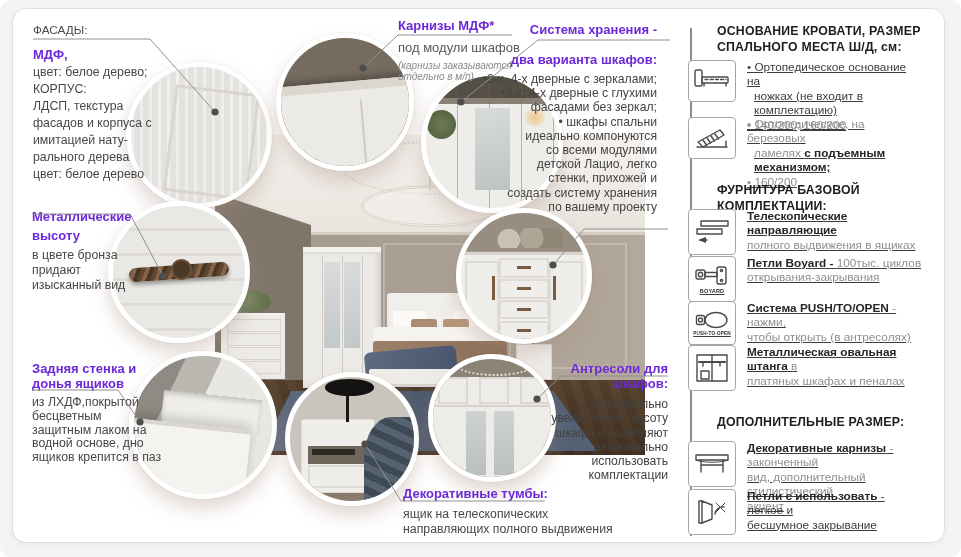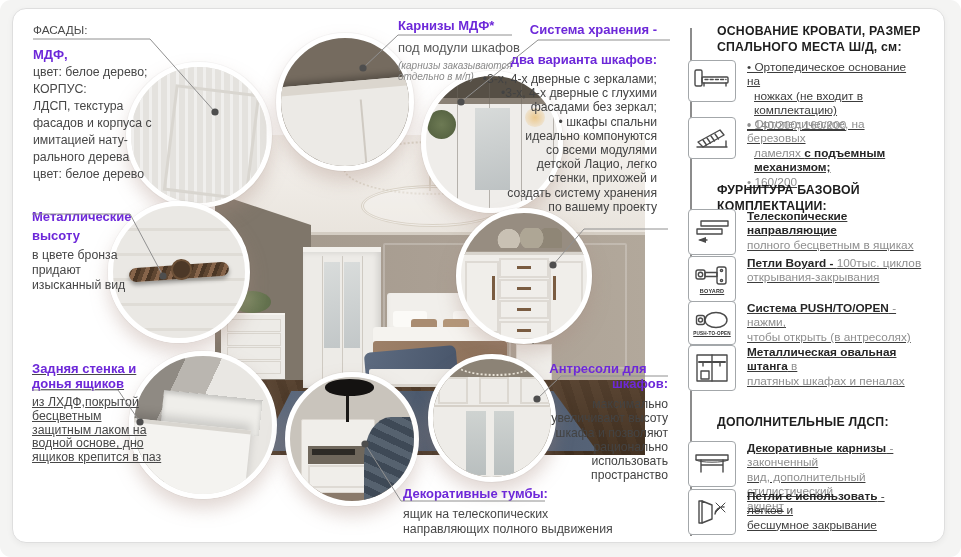--- a/index.html
+++ b/index.html
@@ -100,27 +100,27 @@
   .co-cornices{left:398px;top:18px;width:140px;}
   .co-cornices .t{margin-bottom:7px;}
   .co-cornices .sub{font-size:13px;color:#585858;margin-bottom:4px;}
   .co-cornices .note{font-style:italic;font-size:10px;line-height:11px;color:#8a8a8a;}
   .co-storage{right:304px;top:22px;width:220px;text-align:right;line-height:14.2px;font-size:12.2px;color:#434343;}
   .co-storage .t{margin-bottom:7px;}
   .co-storage .t2{margin-bottom:5px;margin-top:15px;}
   .co-handles{left:32px;top:197px;width:140px;line-height:15px;margin-top:12px;}
   .co-handles .t1{margin-bottom:4px;}
   .co-handles .t2{margin-bottom:5px;}
-  .co-back{left:32px;top:361px;width:165px;line-height:13.8px;text-decoration:underline;}
+  .co-back{left:32px;top:361px;width:165px;line-height:13.8px;}
   .co-back .t{line-height:15px;}
   .co-back .t2{margin-bottom:5px;}
   .co-dressers{right:293px;top:211px;width:135px;text-align:right;line-height:14.4px;font-size:12.2px;color:#434343;}
   .co-dressers .t{margin-bottom:8px;}
   .co-mezz{right:293px;top:361px;width:140px;text-align:right;line-height:14.3px;font-size:12.2px;color:#434343;}
-  .co-mezz .t1{line-height:15px;text-align:center;}
+  .co-mezz .t1{line-height:15px;}
   .co-mezz .t2{margin-bottom:6px;}
   .co-nightstands{left:403px;top:486px;width:260px;line-height:14.6px;}
   .co-nightstands .t{margin-bottom:6px;}
   
   .divider{position:absolute;left:690px;top:28px;width:2px;height:508px;background:#8c8c8c;z-index:3;}
   .shead{position:absolute;left:717px;width:232px;font-weight:bold;font-size:12.3px;line-height:15.5px;color:#1d1d1d;letter-spacing:.2px;z-index:3;}
   .srow{position:absolute;left:688px;width:234px;display:flex;gap:11px;align-items:flex-start;z-index:3;text-decoration:underline;}
   .ibox{flex:none;width:44px;min-height:32px;border:1px solid #a3a7aa;border-radius:4px;background:#fff;
         display:flex;flex-direction:column;align-items:center;justify-content:center;padding:2px 1px;}
   .ibox .lab{font-size:5.5px;font-weight:bold;color:#2c2c2c;letter-spacing:.2px;margin-top:1px;white-space:nowrap;}
@@ -322,21 +322,21 @@
 
 
   <div class="co co-mezz">
     <div class="t t1">Антресоли для</div>
     <div class="t t2">шкафов:</div>
     <div>максимально</div>
     <div>увеличивают высоту</div>
     <div>шкафа и позволяют</div>
     <div>рационально</div>
     <div>использовать</div>
-    <div>пространство</div>
+    <div>комплектации</div>
   </div>
 
   <div class="co co-nightstands">
     <div class="t">Декоративные тумбы:</div>
     <div>ящик на телескопических</div>
     <div>направляющих полного выдвижения</div>
   </div>
 
   <div class="divider"></div>
 
@@ -383,21 +383,21 @@
     <div class="ibox" style="height:40px">
       <svg class="ic" width="38" height="30" viewBox="0 0 38 30">
         <rect x="8" y="4" width="27" height="5"></rect>
         <rect x="4" y="12" width="25" height="5"></rect>
         <path d="M14 23H7"></path>
           <path d="M13 20v6l-8-3z" fill="#4a4a4a" stroke="none"></path>
       </svg>
     </div>
     <div class="stxt">
       <div class="b">Телескопические направляющие</div>
-      <div class="g">полного бесцветным в ящиках</div>
+      <div class="g">полного выдвижения в ящиках</div>
     </div>
   </div>
 
   <div class="srow" style="top:256px">
     <div class="ibox" style="height:40px">
       <svg class="ic" width="36" height="22" viewBox="0 0 36 22">
         <rect x="2" y="5" width="9" height="9" rx="2"></rect>
           <circle cx="6.5" cy="9.5" r="2.2"></circle>
         <rect x="11" y="7.5" width="12" height="4"></rect>
         <rect x="23" y="2" width="9" height="17" rx="2"></rect>
@@ -437,21 +437,21 @@
           <rect x="6" y="18" width="8" height="8"></rect>
       </svg>
     </div>
     <div class="stxt">
       <div><span class="b">Металлическая овальная штанга</span><span class="g"> в</span></div>
       <div class="g">платяных шкафах и пеналах</div>
     </div>
   </div>
 
   <div class="shead" style="top:415px">
-    <div>ДОПОЛНИТЕЛЬНЫЕ ЛДСП:</div>
+    <div>ДОПОЛНИТЕЛЬНЫЕ РАЗМЕР:</div>
   </div>
 
   <div class="srow" style="top:441px">
     <div class="ibox" style="height:40px">
       <svg class="ic" width="38" height="26" viewBox="0 0 38 26">
         <path d="M3 4h32v5H3z"></path>
         <path d="M8 9v12 M30 9v12 M8 14h22"></path>
         <path d="M3 9c3 3 29 3 32 0" stroke-width="1"></path>
       </svg>
     </div>

